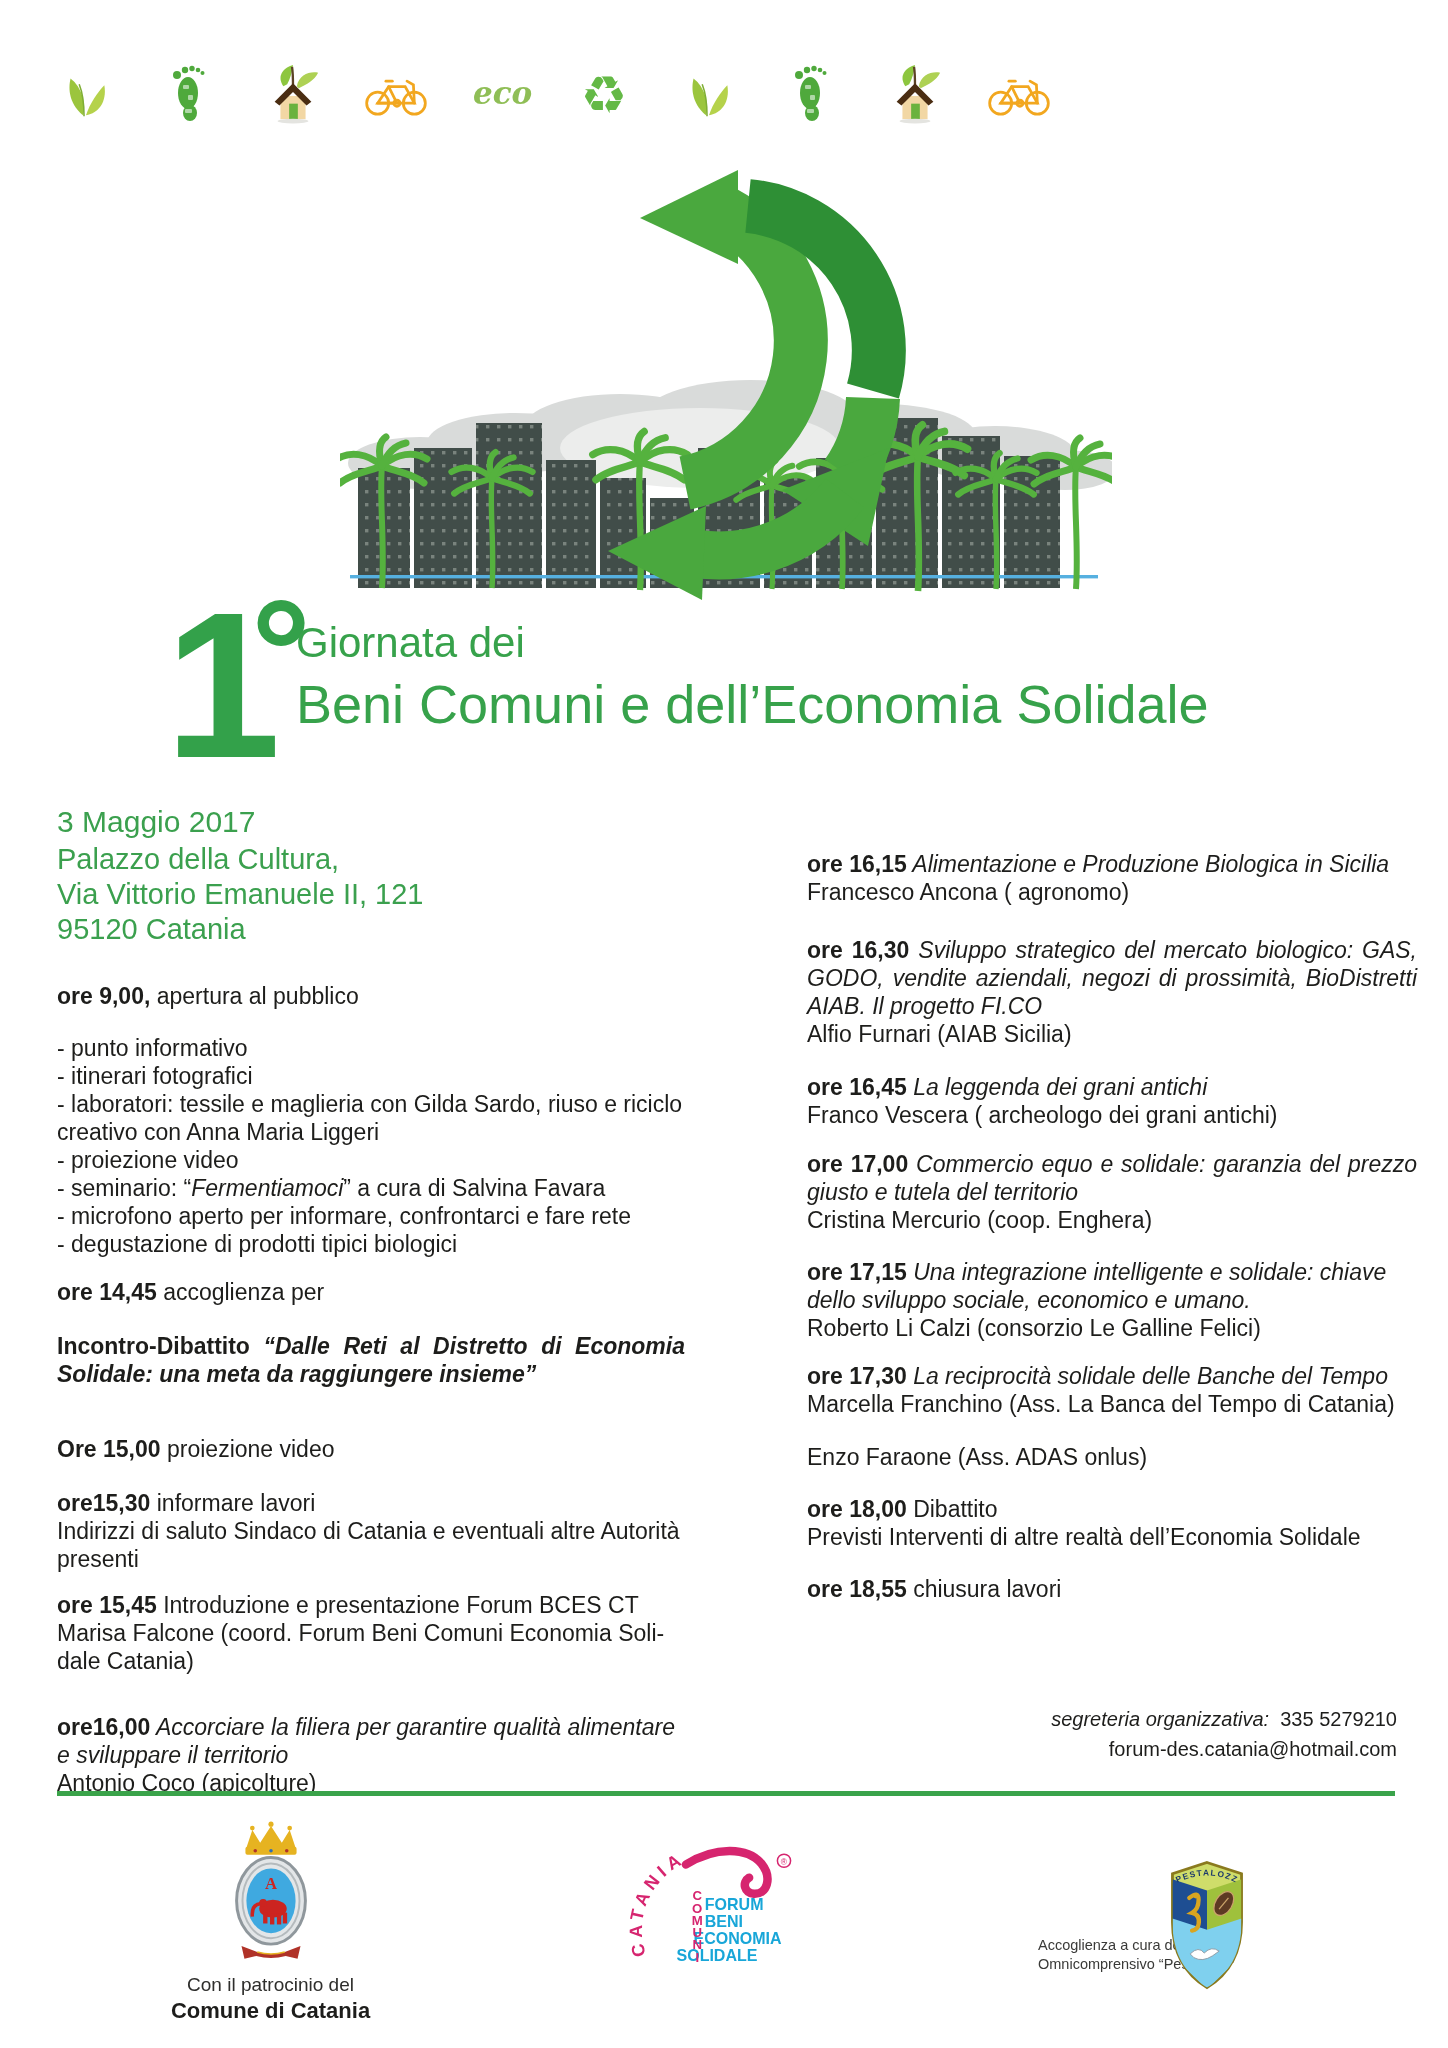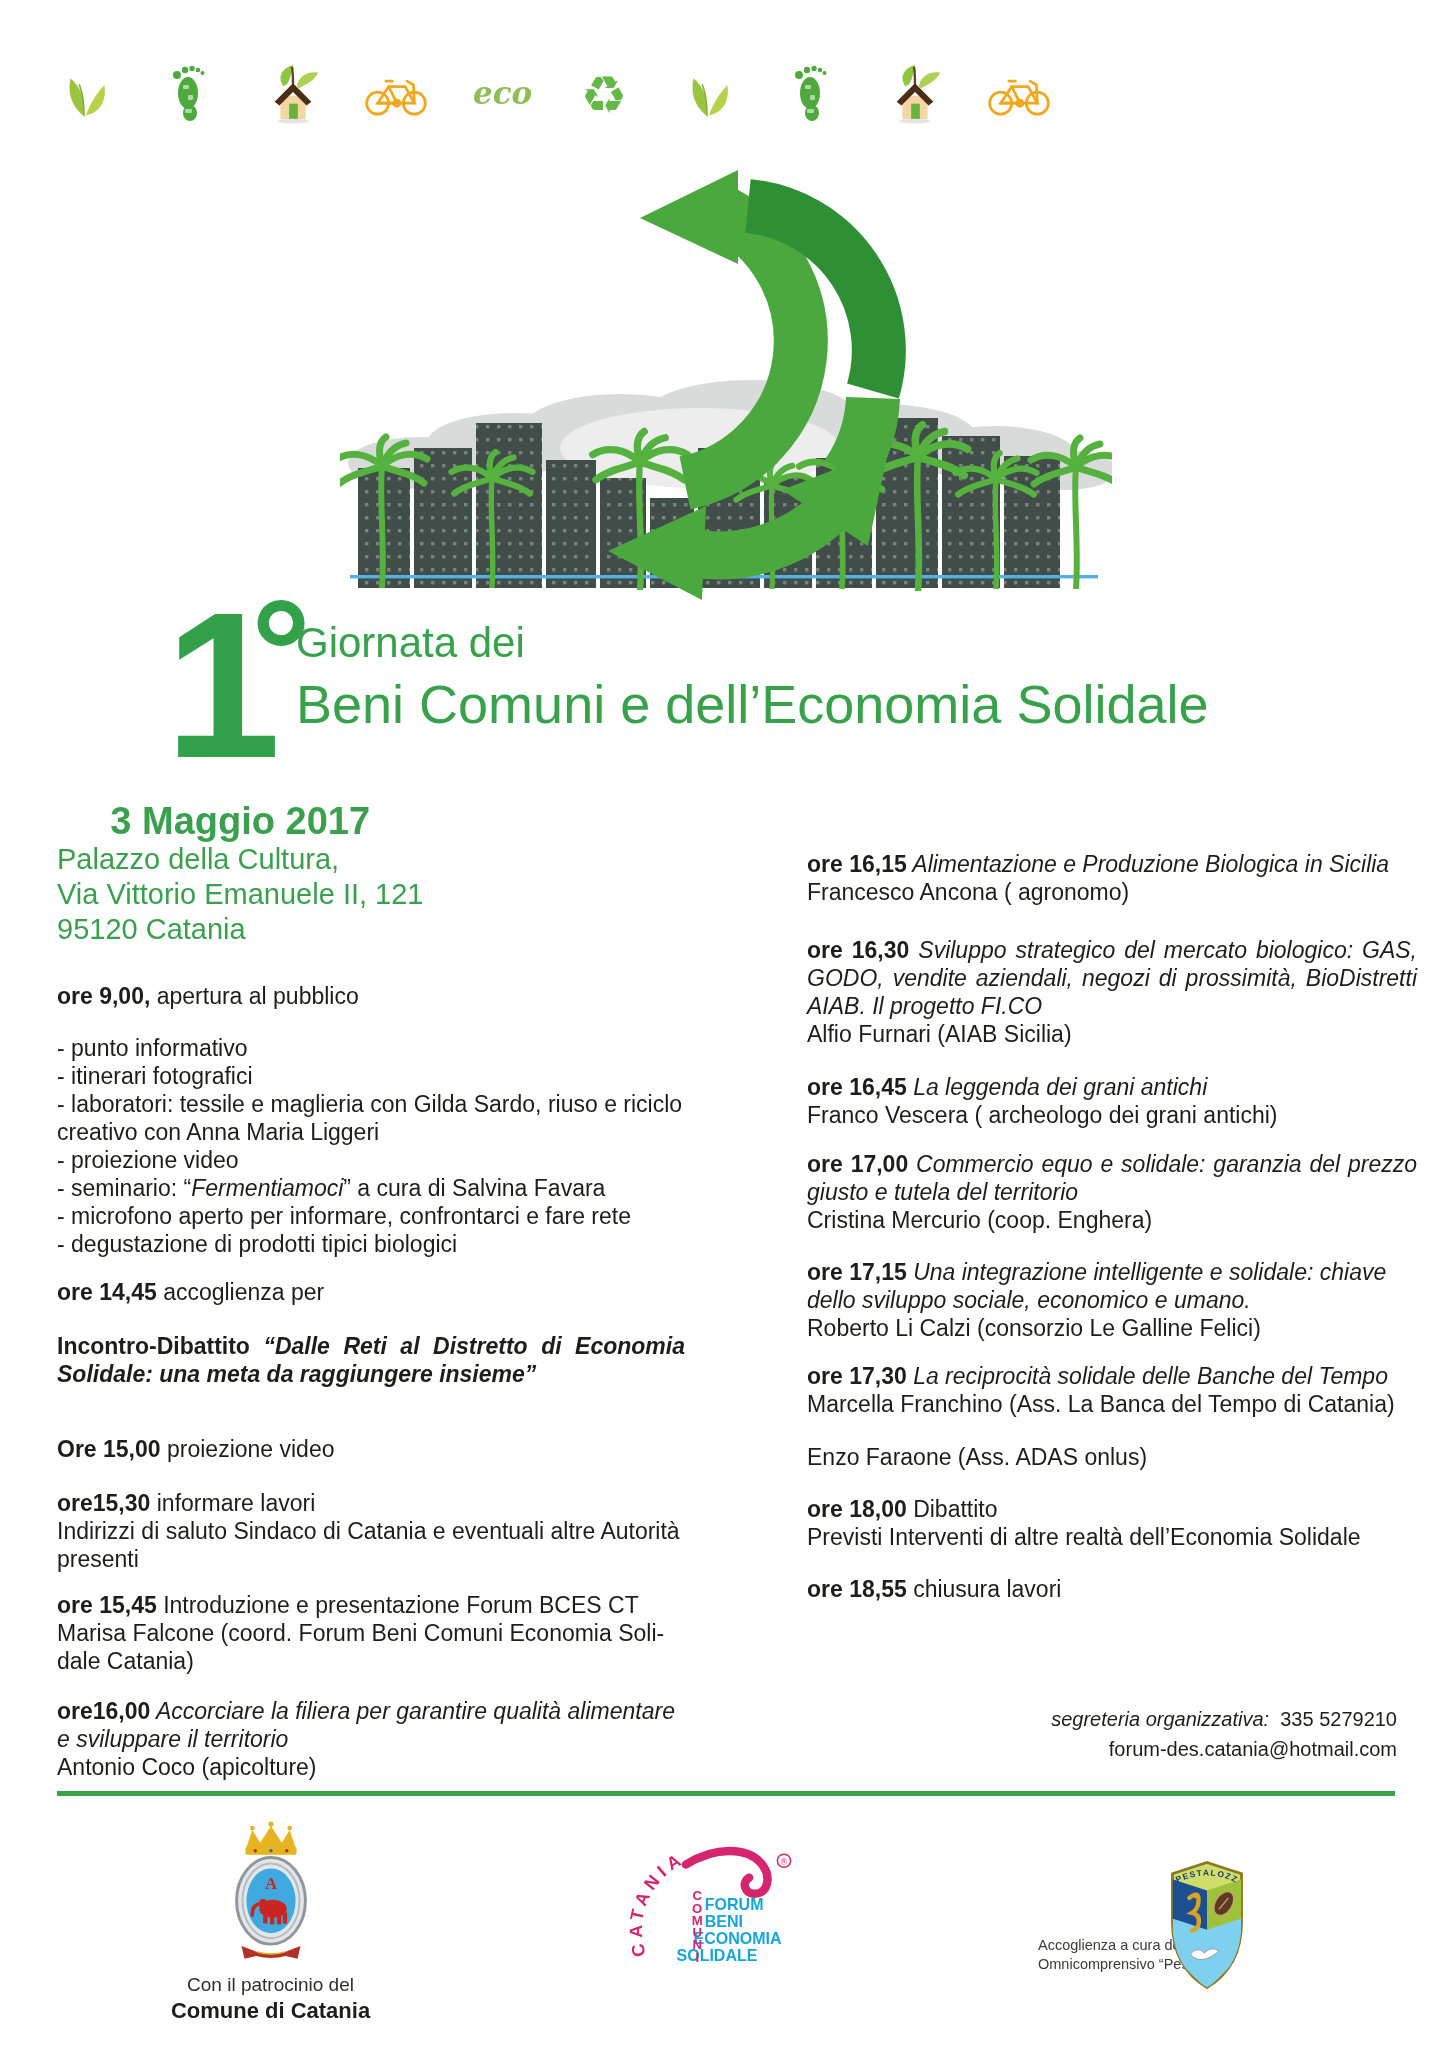--- a/index.html
+++ b/index.html
@@ -14,31 +14,31 @@
   
   .illustration{position:absolute;left:340px;top:148px;width:772px;height:458px;}
   
   .title-block{position:absolute;left:165px;top:595px;height:190px;}
   .big-number{position:absolute;left:0;top:-14px;font-size:208px;line-height:1;font-weight:bold;color:#33a14a;letter-spacing:-6px;}
   .degree{position:absolute;left:86px;top:-18px;font-size:150px;line-height:1;font-weight:bold;color:#33a14a;}
   .title-line1{position:absolute;left:131px;top:24px;font-size:42px;color:#37a24b;white-space:nowrap;}
   .title-line2{position:absolute;left:131px;top:78px;font-size:54px;color:#37a24b;white-space:nowrap;}
   
   .event-info{position:absolute;left:57px;top:804px;color:#3ba04e;font-size:29px;line-height:35px;}
-  .event-info .date{font-weight:bold;font-size:38px;margin-bottom:3px;text-align:center;}
+  .event-info .date{font-weight:normal;font-size:30px;margin-bottom:3px;}
   
   .col{position:absolute;font-size:23px;line-height:28px;color:#1d1d1b;}
   .col.left{left:57px;top:982px;width:628px;}
   .col.right{left:795px;top:850px;width:610px;margin-left:12px;}
   .b{font-weight:bold;}
   .it{font-style:italic;}
   .bit{font-weight:bold;font-style:italic;}
   .just{text-align:justify;}
   .mb24{margin-bottom:24px;} .mb20{margin-bottom:20px;} .mb26{margin-bottom:26px;}
-  .mb30{margin-bottom:30px;} .mb22{margin-bottom:22px;} .mb18{margin-bottom:18px;}
+  .mb30{margin-bottom:30px;} .mb22{margin-bottom:38px;} .mb18{margin-bottom:18px;}
   .mb25{margin-bottom:25px;} .mb21{margin-bottom:21px;} .mb-d{margin-bottom:47px;}
   
   .contact{position:absolute;right:51px;top:1704px;text-align:right;font-size:20px;line-height:30px;color:#1d1d1b;}
   
   .rule{position:absolute;left:57px;top:1791px;width:1338px;height:5px;background:#3aa34a;}
   
   .comune-block{position:absolute;left:158px;top:1818px;width:225px;text-align:center;}
   .comune-block .cap1{font-size:19px;color:#2e2e2c;margin-top:4px;}
   .comune-block .cap2{font-size:22px;font-weight:bold;color:#1d1d1b;margin-top:2px;}
   .forum-logo{position:absolute;left:628px;top:1840px;width:180px;height:132px;}

